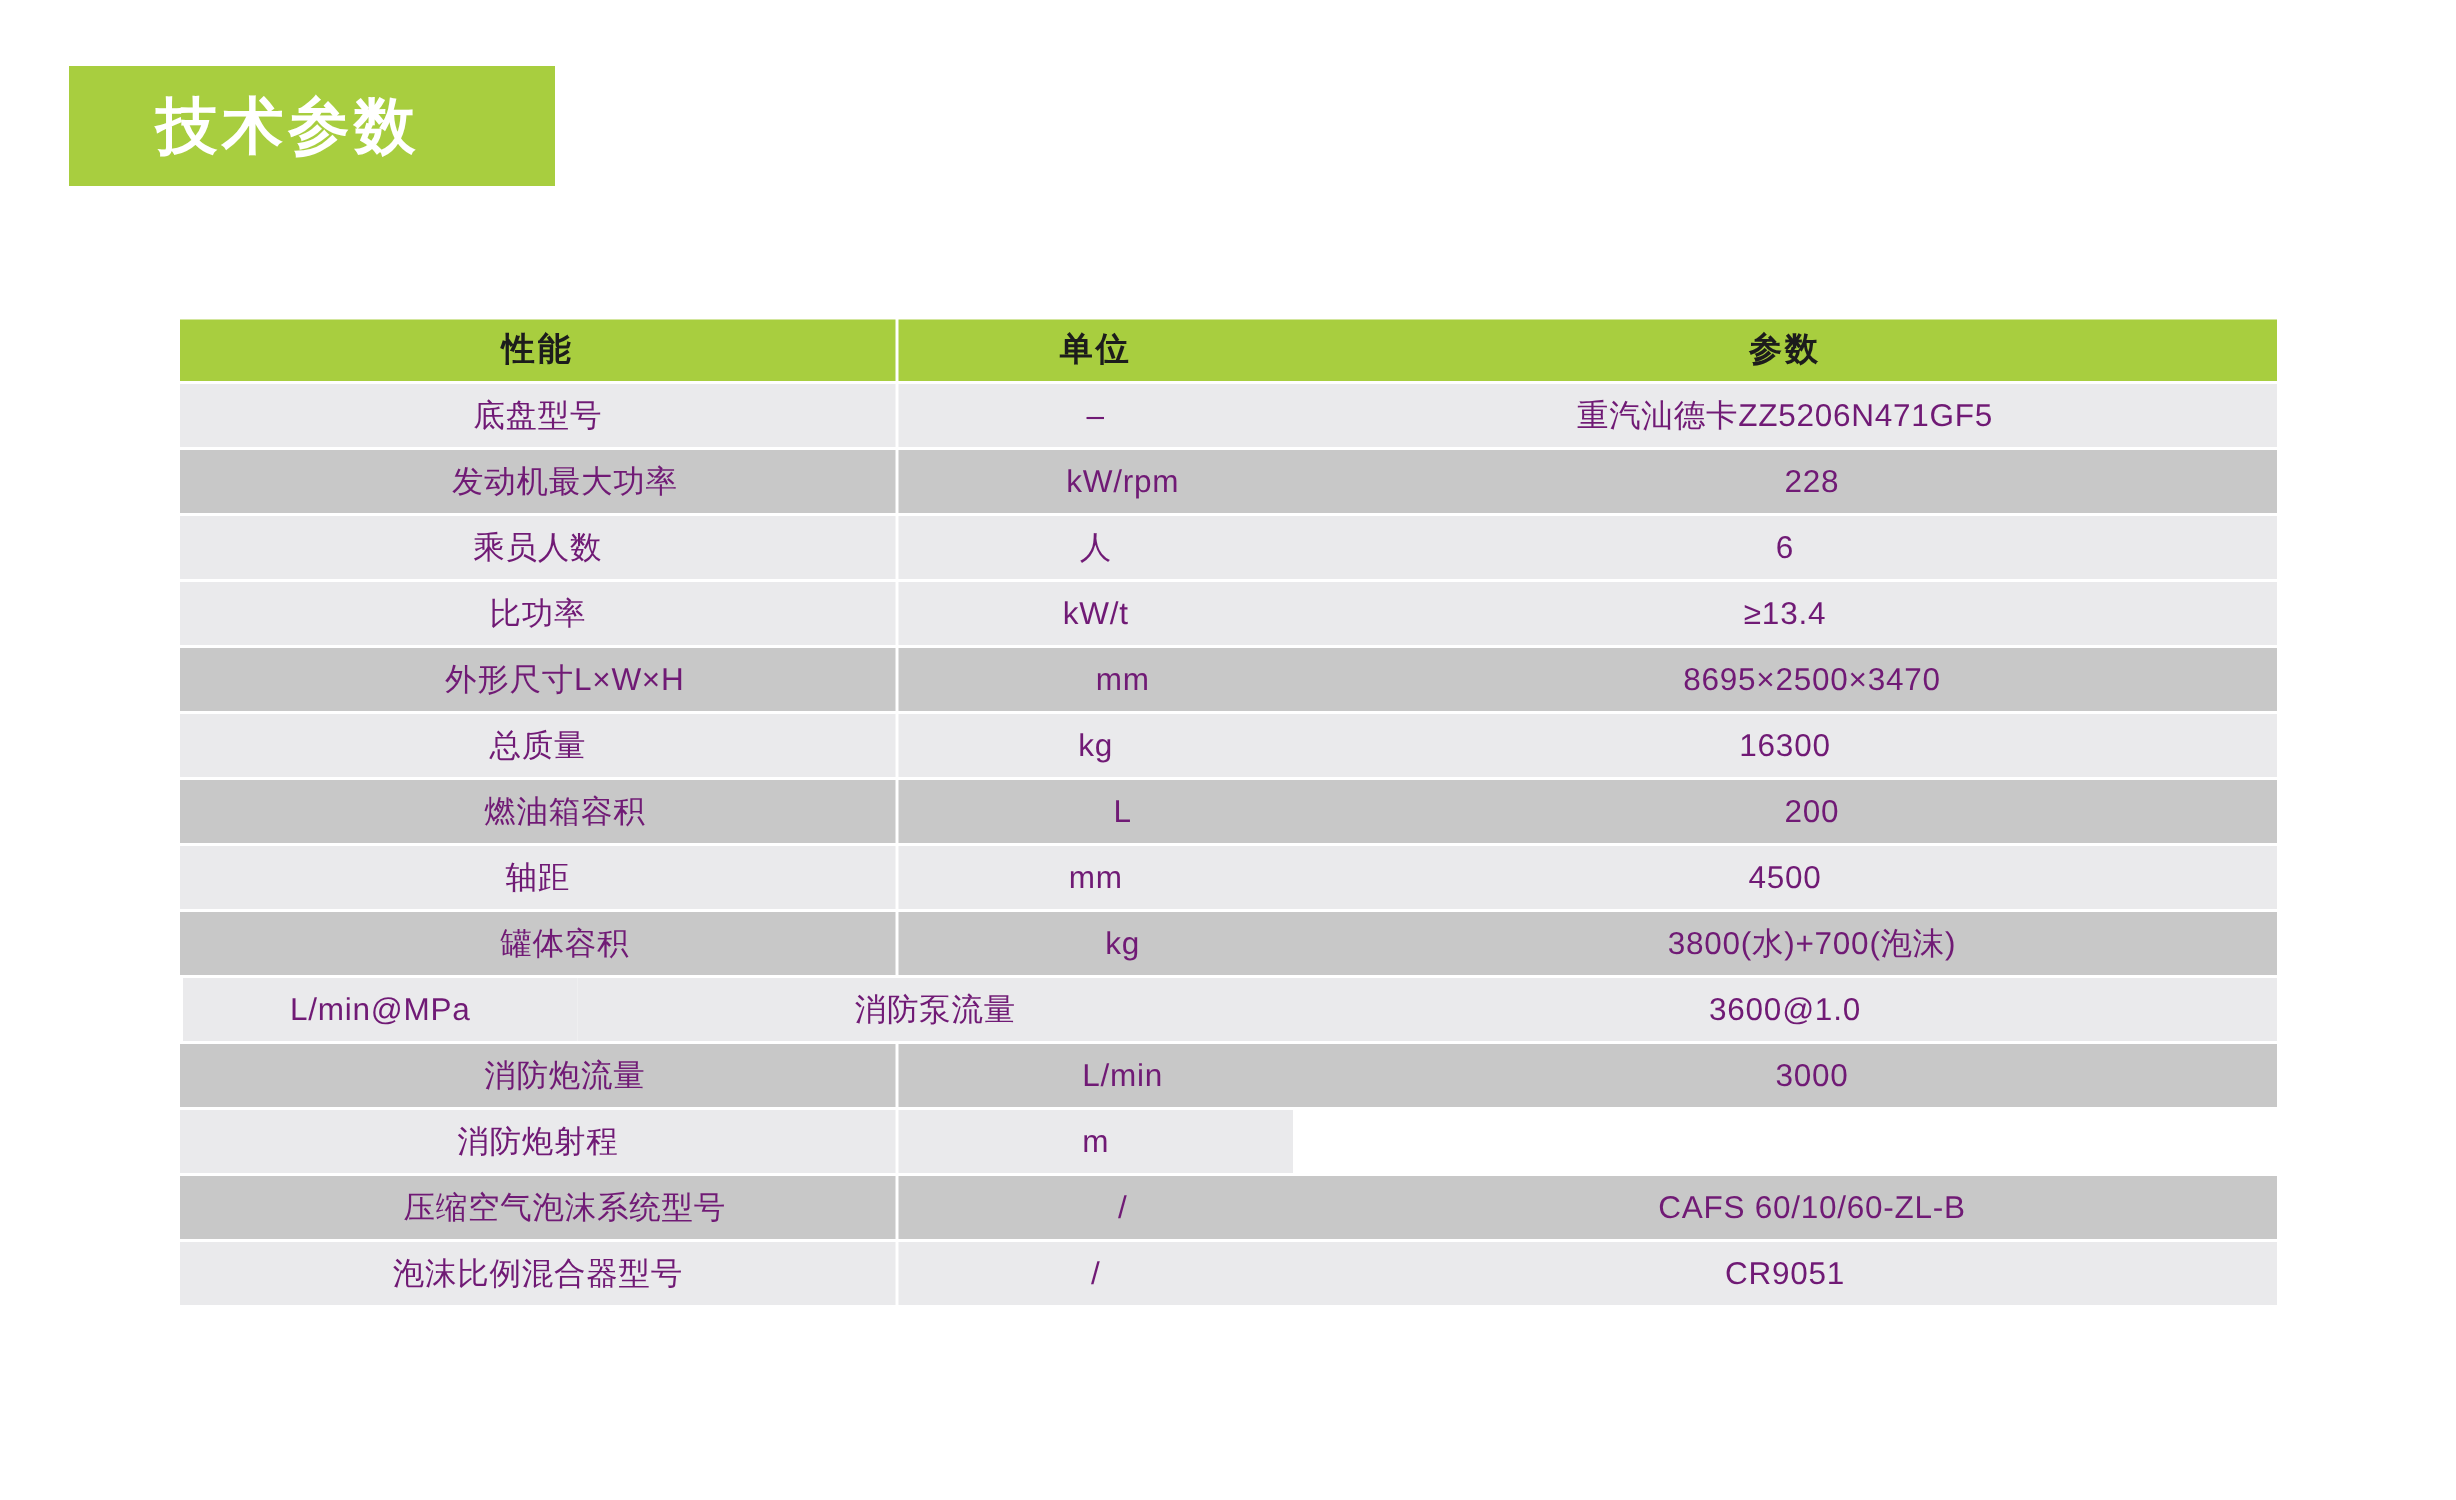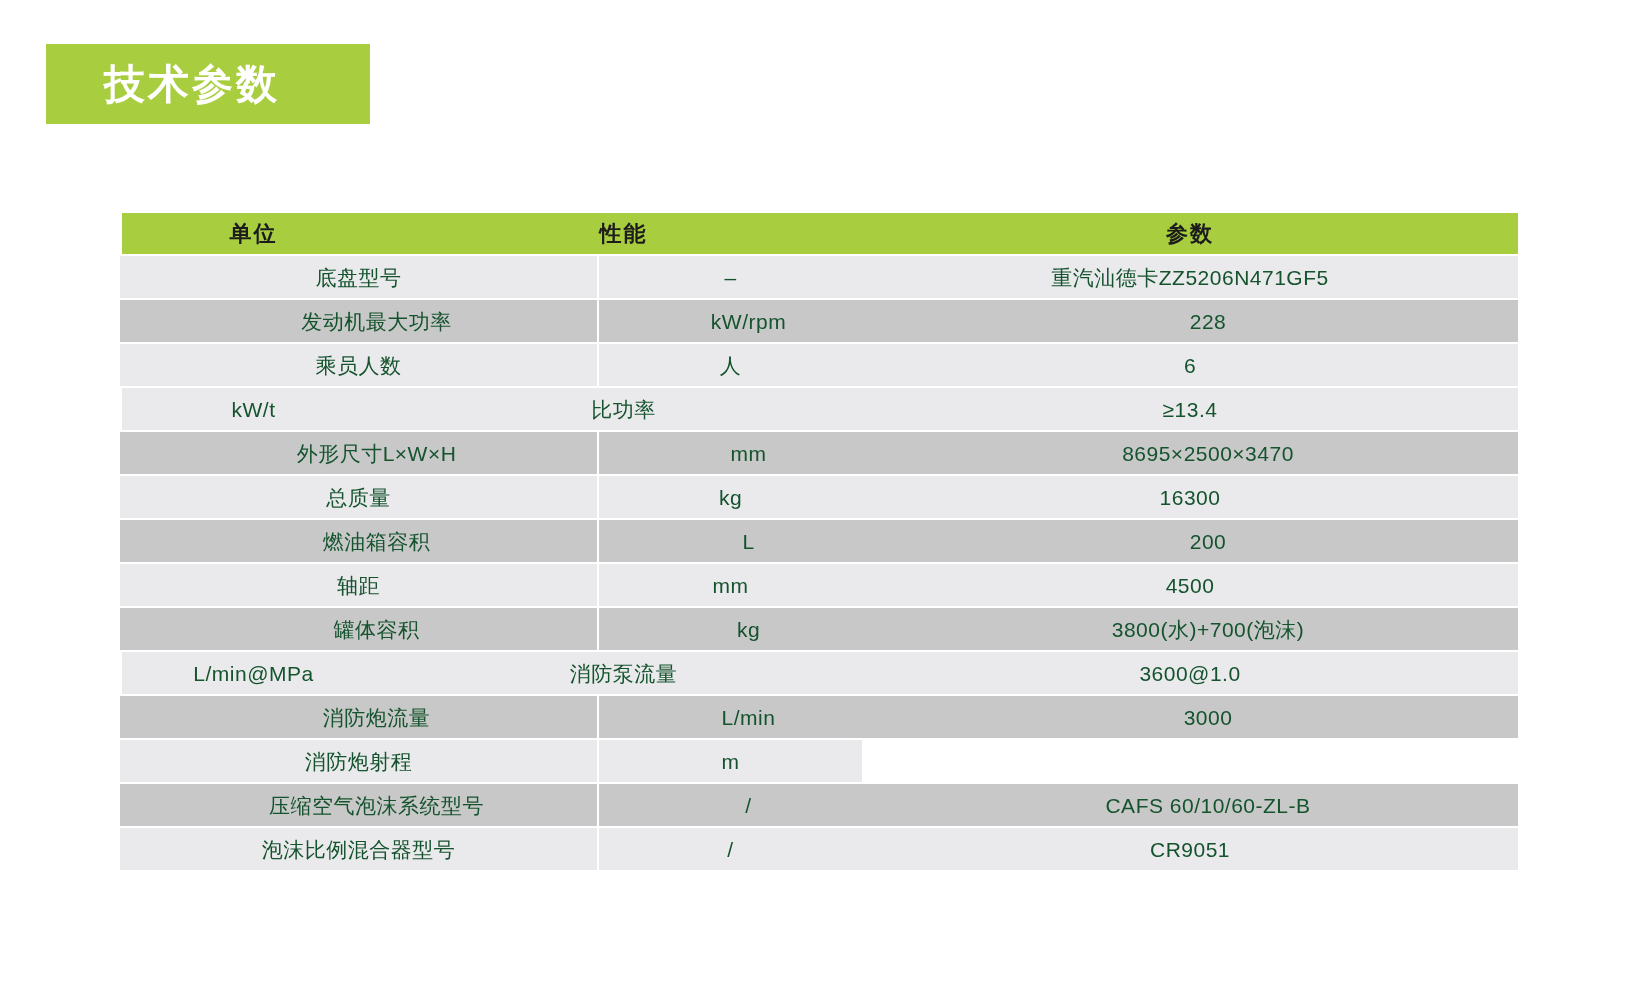--- a/index.html
+++ b/index.html
@@ -59,21 +59,21 @@
   .spec-row.header-row {
     height: 41px;
   }
 
   .cell {
     display: flex;
     align-items: center;
     justify-content: center;
     height: 100%;
     font-size: 21px;
-    color: #14532d;
+    color: #701a75;
     letter-spacing: 0.5px;
     white-space: nowrap;
   }
 
   .col-perf { width: 477px; }
   .col-unit { width: 263px; margin-left: 2px; }
   .col-param { width: 654px; margin-left: 0; flex: 1; }
 
   
   .header-row .cell {
@@ -99,26 +99,26 @@
 
 <div class="page">
 
   <div class="title-banner">
     <span class="title-text">技术参数</span>
   </div>
 
   <div class="spec-table">
 
     <div class="spec-row header-row">
+      <div class="cell col-perf">
+        <span class="cell-text">性能</span>
+      </div>
       <div class="cell col-unit">
         <span class="cell-text">单位</span>
       </div>
-      <div class="cell col-perf">
-        <span class="cell-text">性能</span>
-      </div>
       <div class="cell col-param">
         <span class="cell-text">参数</span>
       </div>
     </div>
 
     <div class="spec-row row-light">
       <div class="cell col-perf">
           <span class="cell-text">底盘型号</span>
         </div>
       <div class="cell col-unit">
@@ -148,25 +148,25 @@
       <div class="cell col-unit">
           <span class="cell-text">人</span>
         </div>
       <div class="cell col-param">
           <span class="cell-text">6</span>
         </div>
     </div>
 
 
     <div class="spec-row row-light">
+      <div class="cell col-perf">
+          <span class="cell-text">比功率</span>
+        </div>
       <div class="cell col-unit">
           <span class="cell-text">kW/t</span>
-        </div>
-      <div class="cell col-perf">
-          <span class="cell-text">比功率</span>
         </div>
       <div class="cell col-param">
           <span class="cell-text">≥13.4</span>
         </div>
     </div>
 
     <div class="spec-row row-dark">
       <div class="cell col-perf">
           <span class="cell-text">外形尺寸L×W×H</span>
         </div>

